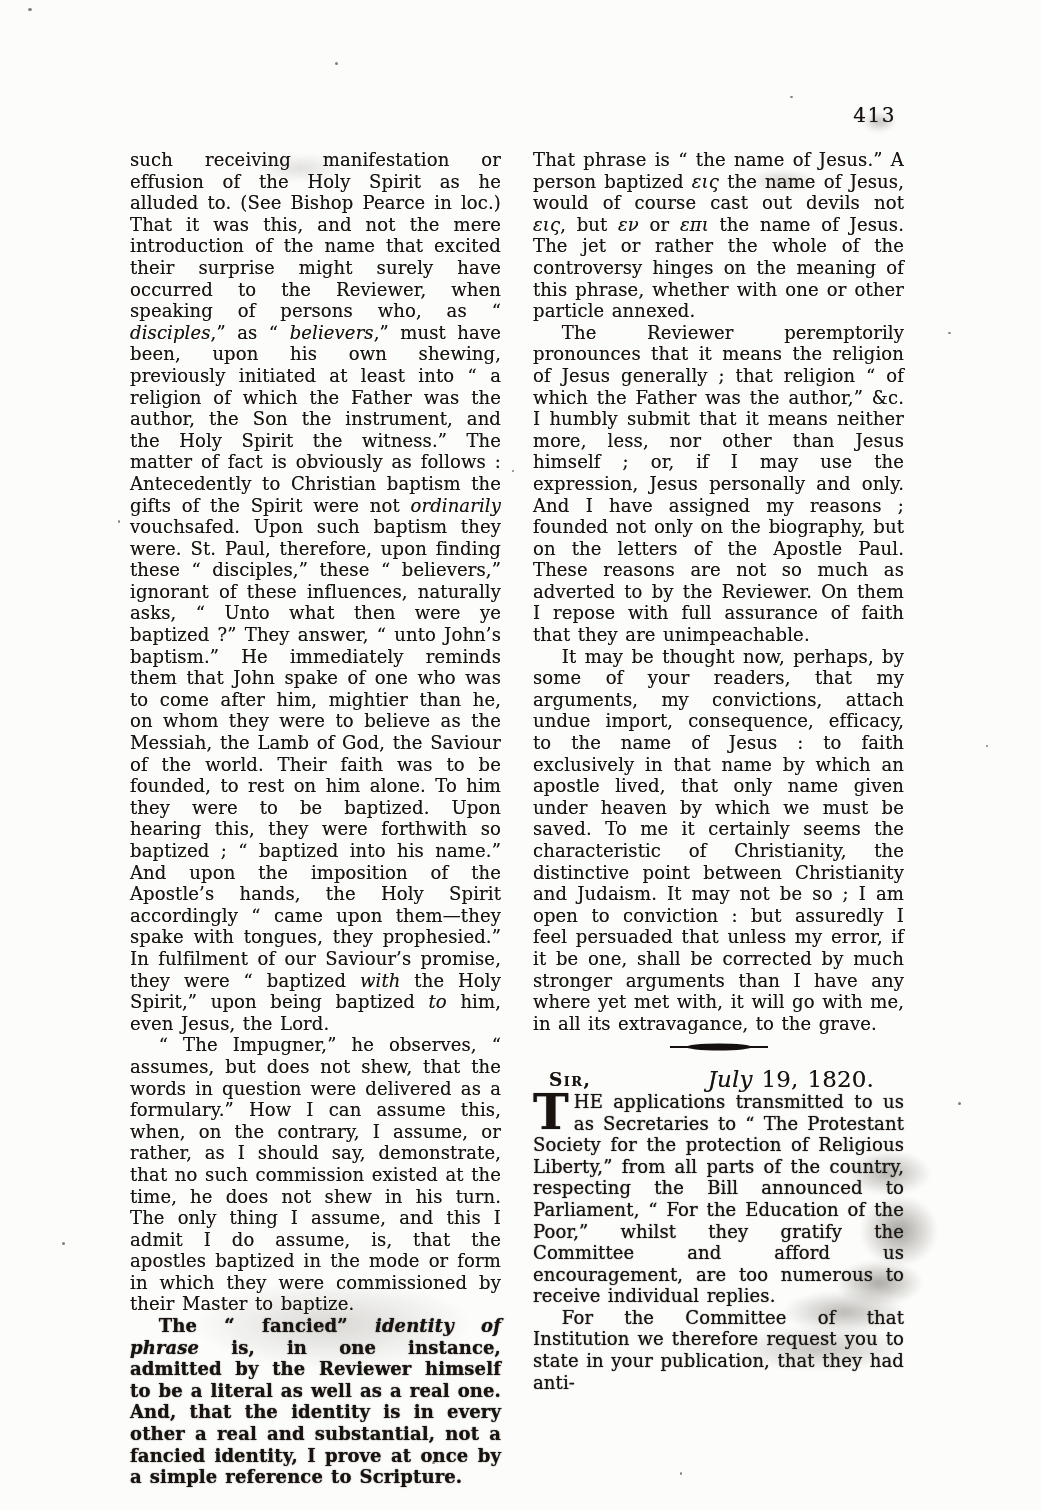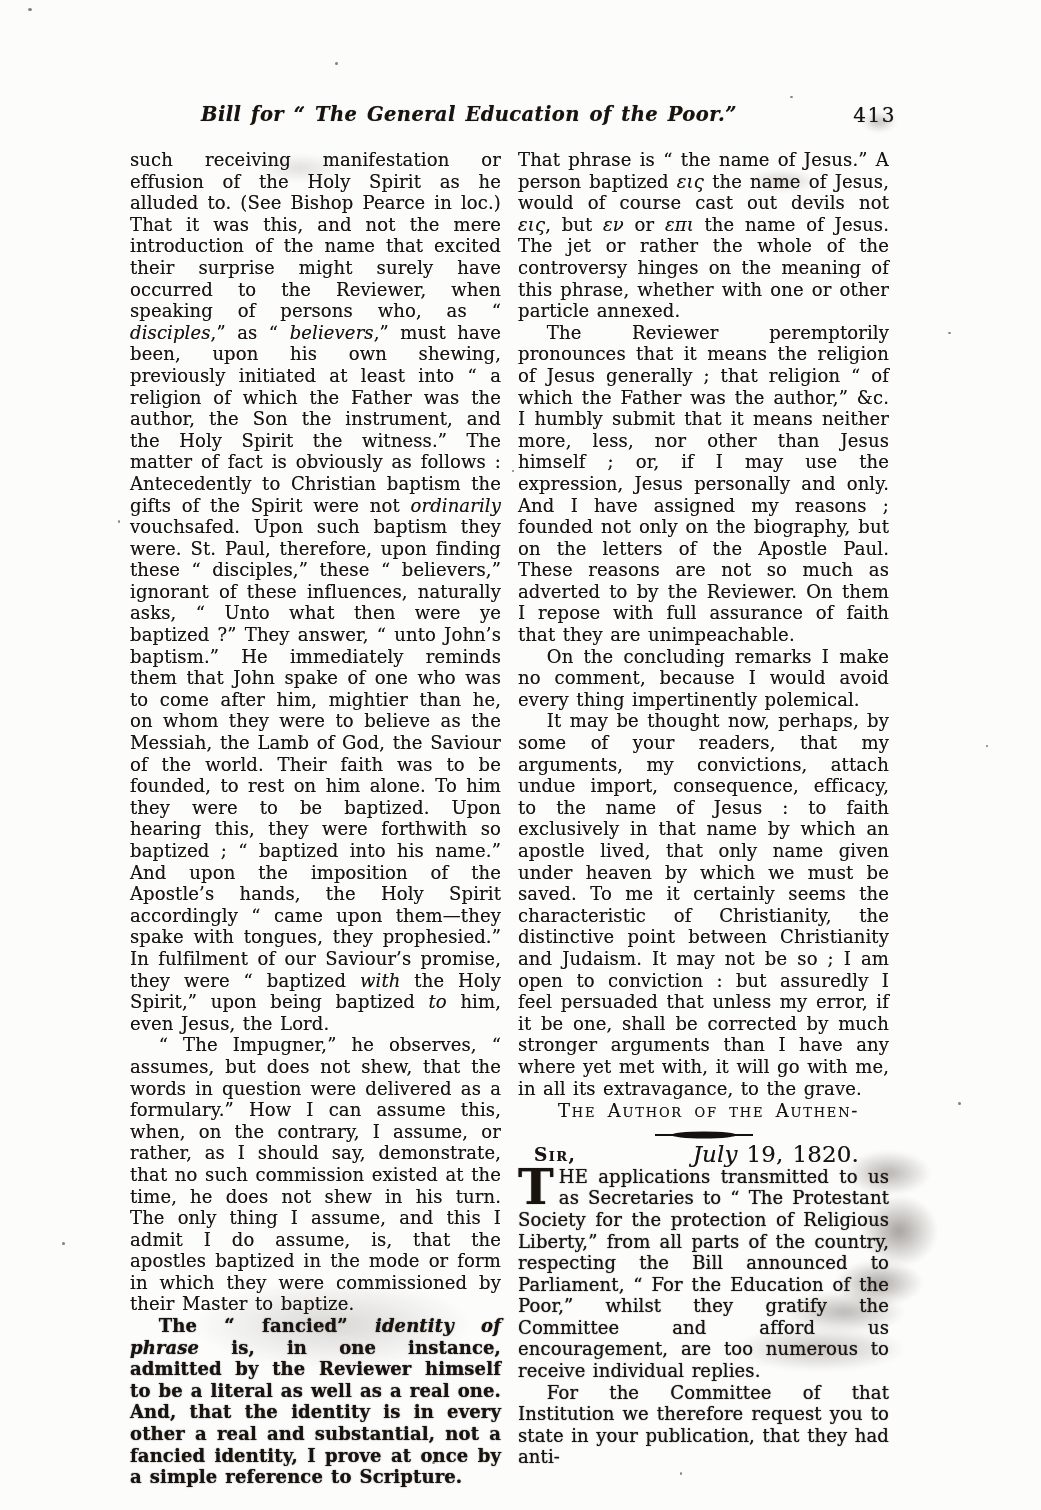--- a/index.html
+++ b/index.html
@@ -20,21 +20,21 @@
     font-style:italic; font-weight:bold;
     font-size:19.5px; letter-spacing:0.4px; word-spacing:2.5px;
     text-shadow:0 0 0.7px rgba(20,15,10,0.6);
   }
   .page-number {
     position:absolute; right:2px; top:0;
     font-weight:normal; font-size:20px; letter-spacing:1.5px;
     text-shadow:0 0 0.8px rgba(20,15,10,0.6);
   }
   
-  .columns { position:absolute; top:149px; left:130px; width:768px; display:flex; gap:17px; }
+  .columns { position:absolute; top:149px; left:130px; width:768px; display:flex; gap:32px; }
   .col {
     width:371px; flex:0 0 371px;
     font-size:18px; line-height:21.6px;
     text-align:justify;
     word-spacing:1.6px; letter-spacing:0.12px;
     text-shadow:0 0 0.6px rgba(25,18,12,0.55);
   }
   .col p { margin:0; text-indent:1.6em; }
   .col p.noindent { text-indent:0; }
   i { font-style:italic; }
@@ -59,21 +59,21 @@
     position:absolute; left:50%; top:4px; transform:translateX(-50%);
     width:98px; height:2px; background:#14100d;
   }
   .divider .rule::after {
     content:""; position:absolute; left:50%; top:50%;
     transform:translate(-50%,-50%);
     width:66px; height:7px; border-radius:50%;
     background:#14100d;
   }
 
-  .salutation-row { display:flex; justify-content:space-between; margin-top:4px; }
+  .salutation-row { display:flex; justify-content:space-between; margin-top:17px; }
   .salutation { font-variant:small-caps; letter-spacing:1.4px; padding-left:16px; font-size:18.5px; font-weight:600; }
   .letter-date { margin-right:30px; font-size:23px; }
 
   .dropcap {
     float:left; font-size:48px; line-height:37px;
     font-weight:bold; margin:3px 5px 0 0;
     text-shadow:0 0 1px rgba(20,15,10,0.7);
   }
 
   .smudged  { filter:blur(0.45px); text-shadow:0 0 1.2px rgba(18,14,10,0.85);font-weight:bold; }
@@ -83,40 +83,37 @@
   .blot { position:absolute; border-radius:50%; filter:blur(2px); pointer-events:none;
           background:radial-gradient(closest-side, rgba(38,32,26,0.5), rgba(38,32,26,0) 72%); }
   .speck { position:absolute; background:rgba(28,24,20,0.55); border-radius:50%; pointer-events:none; }
 </style>
 </head>
 <body>
 
 <div class="page">
 
   <div class="header">
-    <div class="running-title">Bill for “ The General Education of the Poor.”</div>
     <div class="page-number">413</div>
   </div>
 
   <div class="columns">
 
     <div class="col">
       <p class="noindent">such receiving manifestation or effusion of the Holy Spirit as he alluded to.  (See Bishop Pearce in loc.)  That it was this, and not the mere introduction of the name that excited their surprise might surely have occurred to the Reviewer, when speaking of persons who, as “ <i>disciples</i>,” as “ <i>believers</i>,” must have been, upon his own shewing, previously initiated at least into “ a religion of which the Father was the author, the Son the instrument, and the Holy Spirit the witness.”  The matter of fact is obviously as follows :  Antecedently to Christian baptism the gifts of the Spirit were not <i>ordinarily</i> vouchsafed.  Upon such baptism they were.  St. Paul, therefore, upon finding these “ disciples,” these “ believers,” ignorant of these influences, naturally asks, “ Unto what then were ye baptized ?”  They answer, “ unto John’s baptism.”  He immediately reminds them that John spake of one who was to come after him, mightier than he, on whom they were to believe as the Messiah, the Lamb of God, the Saviour of the world.  Their faith was to be founded, to rest on him alone.  To him they were to be baptized.  Upon hearing this, they were forthwith so baptized ; “ baptized into his name.”  And upon the imposition of the Apostle’s hands, the Holy Spirit accordingly “ came upon them—they spake with tongues, they prophesied.”  In fulfilment of our Saviour’s promise, they were “ baptized <i>with</i> the Holy Spirit,” upon being baptized <i>to</i> him, even Jesus, the Lord.</p>
       <p>“ The Impugner,” he observes, “ assumes, but does not shew, that the words in question were delivered as a formulary.”  How I can assume this, when, on the contrary, I assume, or rather, as I should say, demonstrate, that no such commission existed at the time, he does not shew in his turn.  The only thing I assume, and this I admit I do assume, is, that the apostles baptized in the mode or form in which they were commissioned by their Master to baptize.</p>
       <p class="smudged">The “ fancied” <i>identity of phrase</i> is, in one instance, admitted by the Reviewer himself to be a literal as well as a real one.  And, that the identity is in every other a real and substantial, not a fancied identity, I prove at once by a simple reference to Scripture.</p>
     </div>
 
     <div class="col">
       <p class="noindent">That phrase is “ the name of Jesus.” A person baptized <i>εις</i> the name of Jesus, would of course cast out devils not <i>εις</i>, but <i>εν</i> or <i>επι</i> the name of Jesus.  The jet or rather the whole of the controversy hinges on the meaning of this phrase, whether with one or other particle annexed.</p>
       <p>The Reviewer peremptorily pronounces that it means the religion of Jesus generally ; that religion “ of which the Father was the author,” &amp;c. I humbly submit that it means neither more, less, nor other than Jesus himself ; or, if I may use the expression, Jesus personally and only.  And I have assigned my reasons ; founded not only on the biography, but on the letters of the Apostle Paul.  These reasons are not so much as adverted to by the Reviewer.  On them I repose with full assurance of faith that they are unimpeachable.</p>
-      <p>On the concluding remarks I make no comment, because I would avoid every thing impertinently polemical.</p>
       <p>It may be thought now, perhaps, by some of your readers, that my arguments, my convictions, attach undue import, consequence, efficacy, to the name of Jesus : to faith exclusively in that name by which an apostle lived, that only name given under heaven by which we must be saved.  To me it certainly seems the characteristic of Christianity, the distinctive point between Christianity and Judaism.  It may not be so ; I am open to conviction : but assuredly I feel persuaded that unless my error, if it be one, shall be corrected by much stronger arguments than I have any where yet met with, it will go with me, in all its extravagance, to the grave.</p>
 
       <div class="signature">
-        <div class="sig-line1">The Author of the Authen-</div>
       </div>
 
       <div class="divider">
         <span class="rule"></span>
       </div>
 
       <div class="salutation-row">
         <span class="salutation">Sir,</span>
         <span class="letter-date"><i>July</i> 19, 1820.</span>
       </div>

